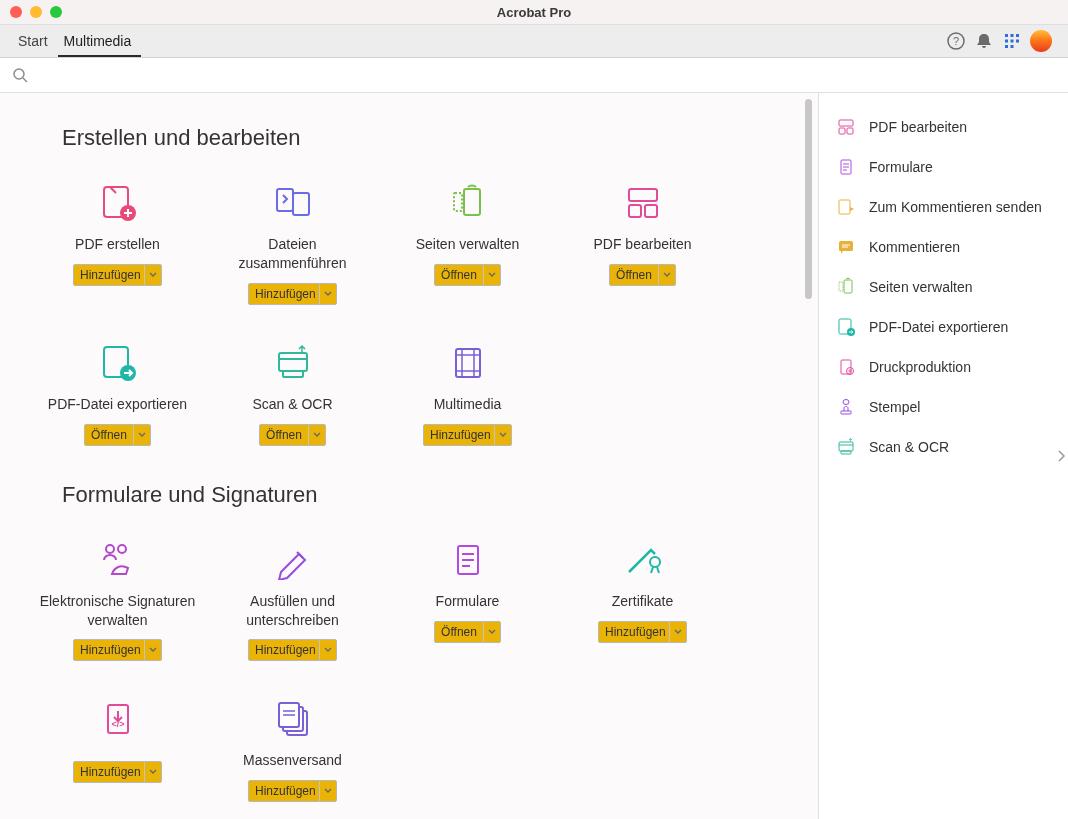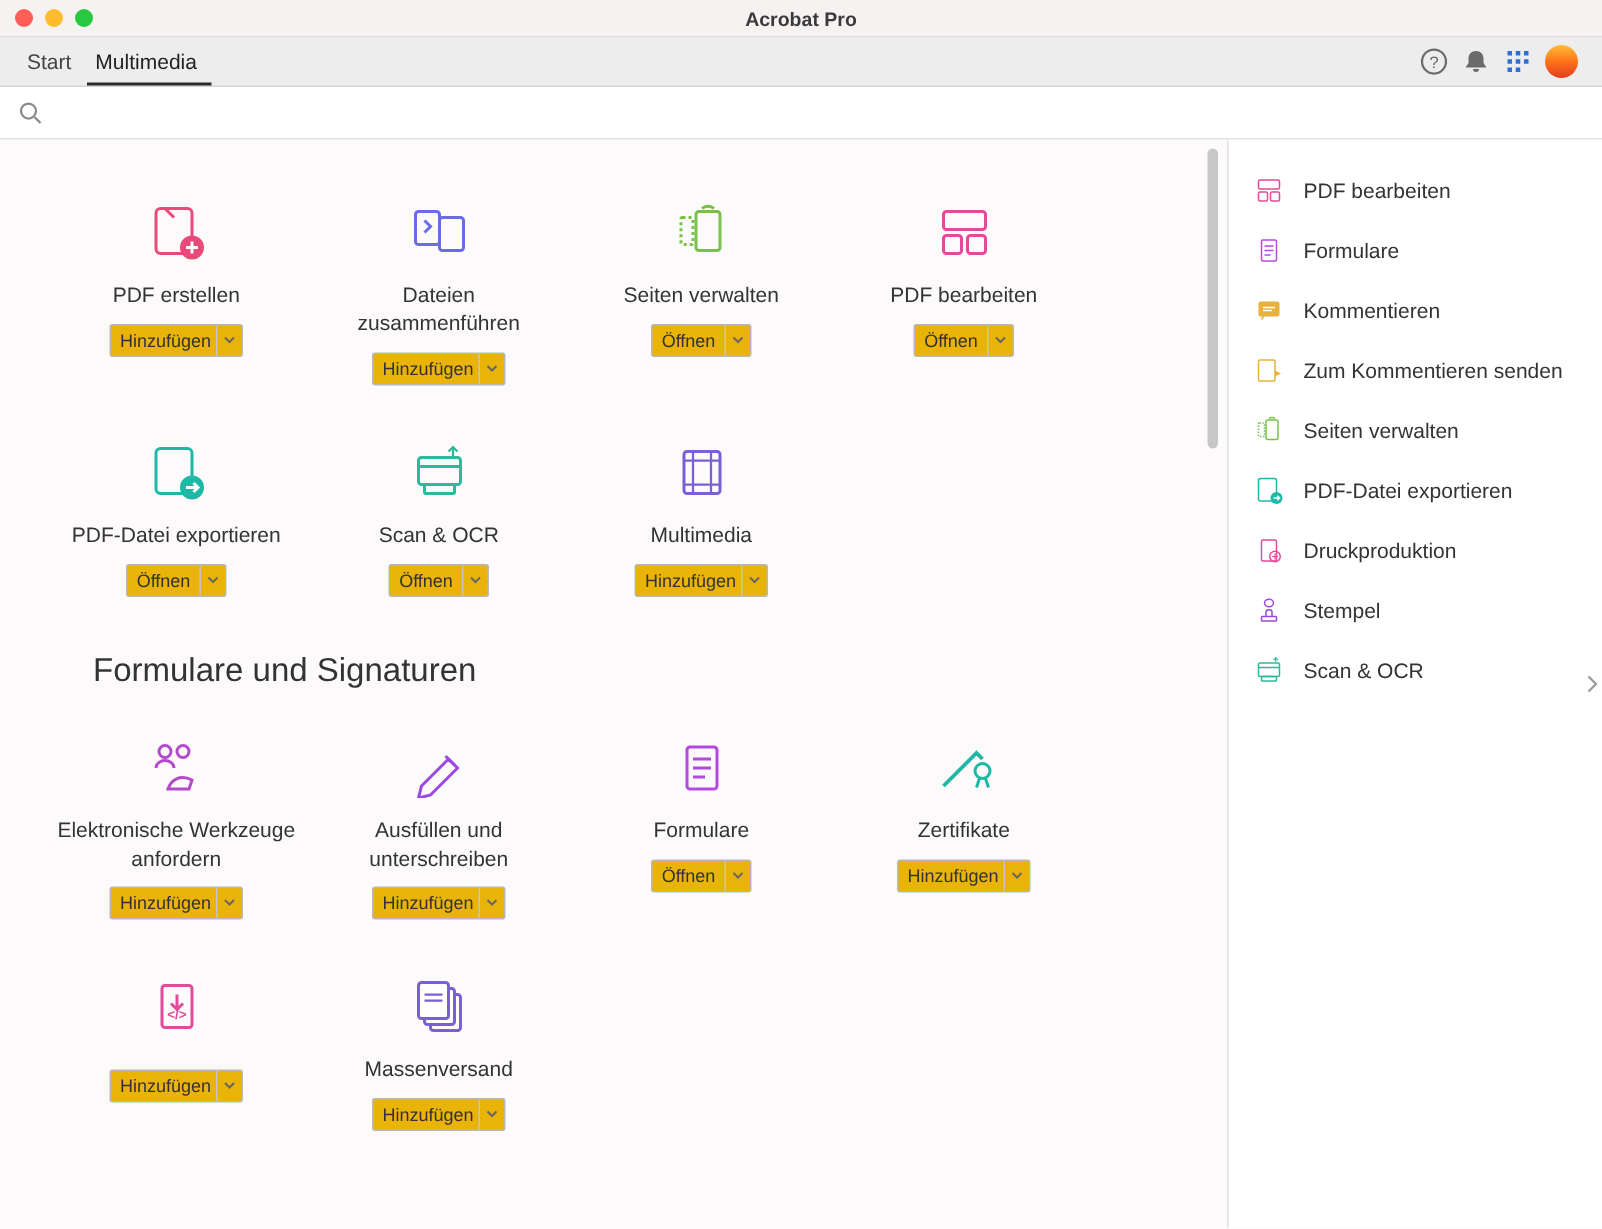--- a/index.html
+++ b/index.html
@@ -279,20 +279,21 @@
   <svg width="16" height="16" viewBox="0 0 16 16">
       <circle cx="7" cy="7" r="5" fill="none" stroke="currentColor" stroke-width="1.5"></circle>
       <path d="M11 11l4 4" stroke="currentColor" stroke-width="1.5"></path>
     </svg>
 </div>
 
 <div class="content">
   <div class="main" id="main-panel">
     <div class="scroll-indicator"></div>
 
+  <div class="section-title">Erstellen und bearbeiten</div>
       <div class="grid">
         <div class="tool-card">
           <div class="icon">
             <svg width="40" height="40" viewBox="0 0 40 40" style="color: rgb(232, 74, 122);">
               <use href="#i-pdf-create"></use>
             </svg>
           </div>
           <div class="label">PDF erstellen</div>
           <div class="action">
             <div class="btn">Hinzufügen</div>
@@ -401,21 +402,21 @@
         </div>
       </div>
       <div class="section-title">Formulare und Signaturen</div>
       <div class="grid">
         <div class="tool-card">
           <div class="icon">
             <svg width="40" height="40" viewBox="0 0 40 40" style="color: rgb(178, 74, 204);">
               <use href="#i-request-sign"></use>
             </svg>
           </div>
-          <div class="label">Elektronische Werkzeuge anfordern</div>
+          <div class="label">Elektronische Signaturen verwalten</div>
           <div class="action">
             <div class="btn">Hinzufügen</div>
             <div class="caret">
               <svg width="8" height="8" viewBox="0 0 8 8">
                 <path d="M1 2l3 3 3-3" fill="none" stroke="currentColor" stroke-width="1.3"></path>
               </svg>
             </div>
           </div>
         </div>
         <div class="tool-card">
@@ -518,32 +519,32 @@
         <span class="icon">
           <svg width="20" height="20" viewBox="0 0 40 40" style="color: rgb(178, 74, 226);">
             <use href="#i-forms"></use>
           </svg>
         </span>
         <span>Formulare</span>
       </div>
       <div class="sidebar-item">
         <span class="icon">
           <svg width="20" height="20" viewBox="0 0 40 40" style="color: rgb(232, 178, 58);">
+            <use href="#i-send-comment"></use>
+          </svg>
+        </span>
+        <span>Zum Kommentieren senden</span>
+      </div>
+      <div class="sidebar-item">
+        <span class="icon">
+          <svg width="20" height="20" viewBox="0 0 40 40" style="color: rgb(232, 178, 58);">
             <use href="#i-comment"></use>
           </svg>
         </span>
         <span>Kommentieren</span>
-      </div>
-      <div class="sidebar-item">
-        <span class="icon">
-          <svg width="20" height="20" viewBox="0 0 40 40" style="color: rgb(232, 178, 58);">
-            <use href="#i-send-comment"></use>
-          </svg>
-        </span>
-        <span>Zum Kommentieren senden</span>
       </div>
       <div class="sidebar-item">
         <span class="icon">
           <svg width="20" height="20" viewBox="0 0 40 40" style="color: rgb(121, 193, 74);">
             <use href="#i-organize"></use>
           </svg>
         </span>
         <span>Seiten verwalten</span>
       </div>
       <div class="sidebar-item">

